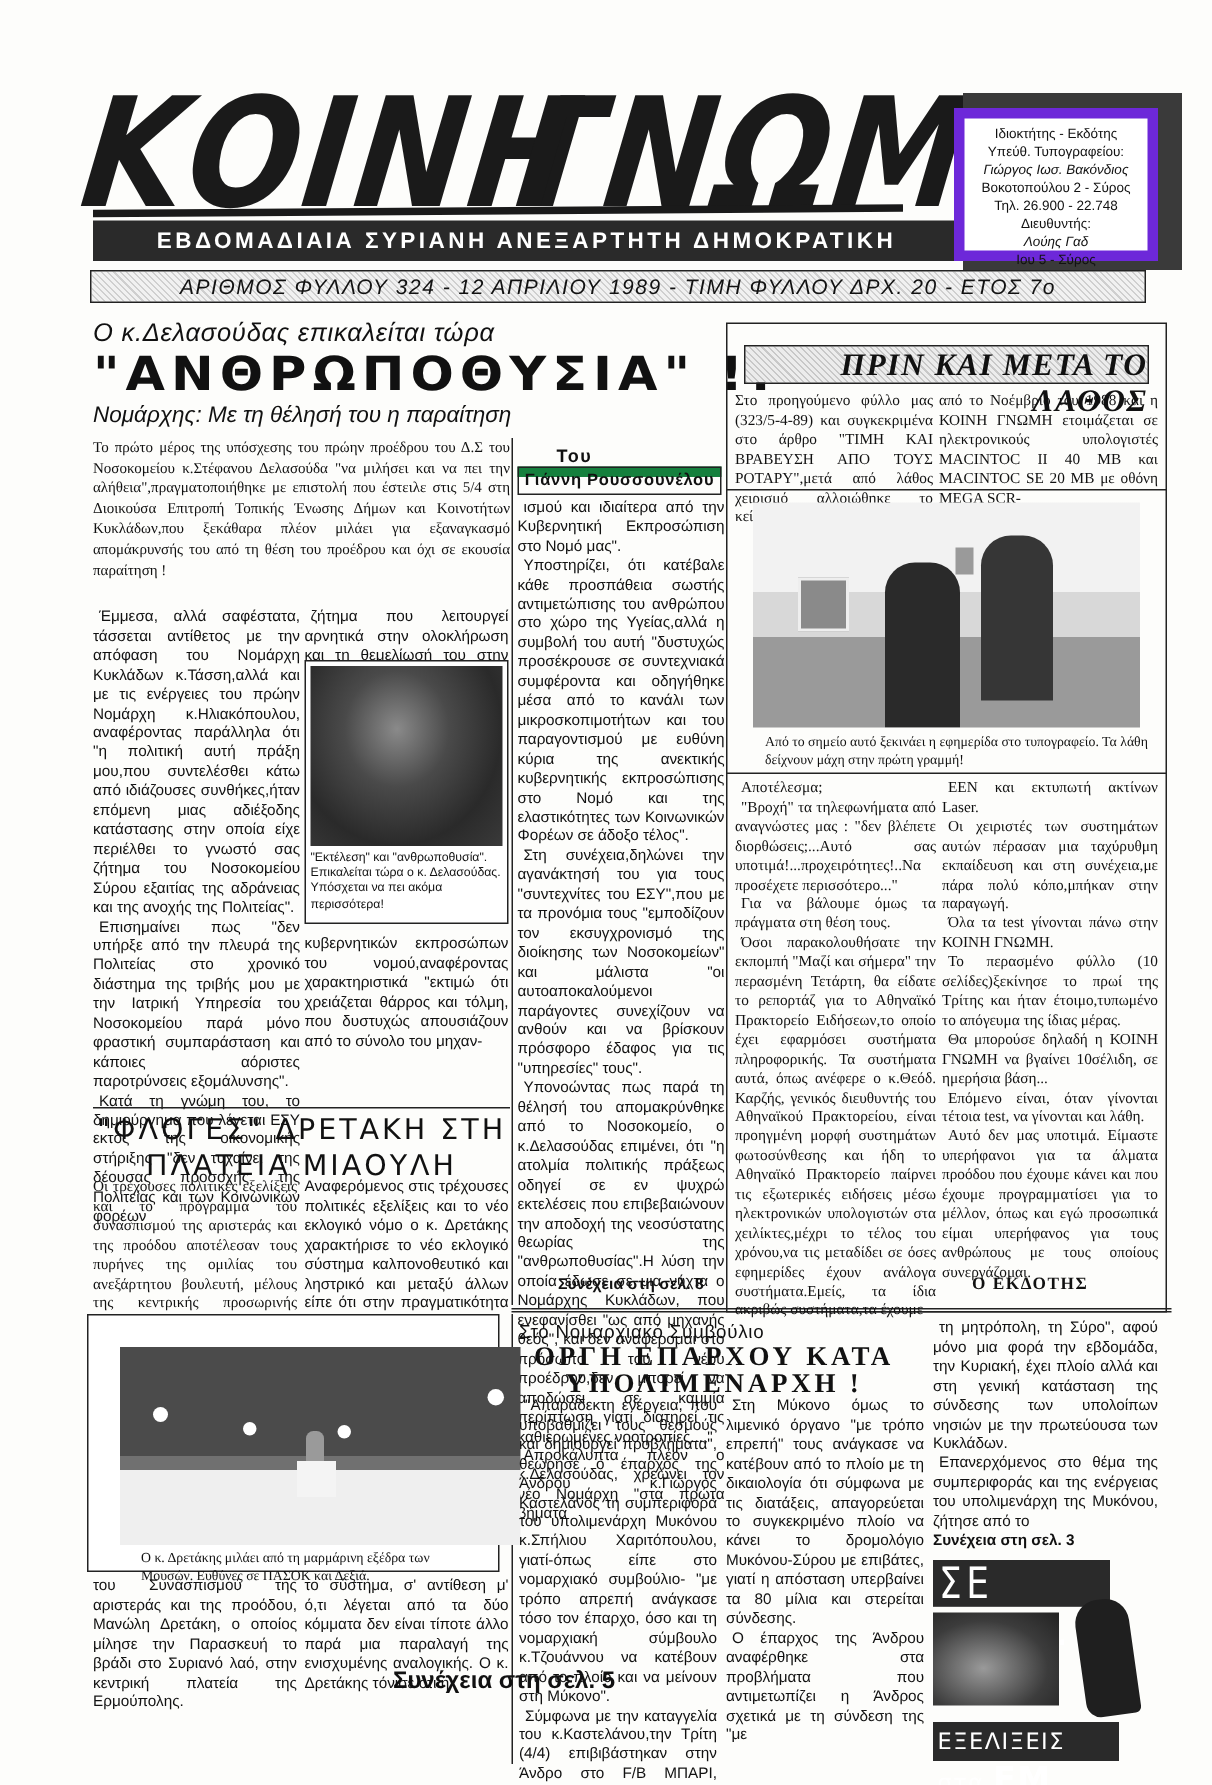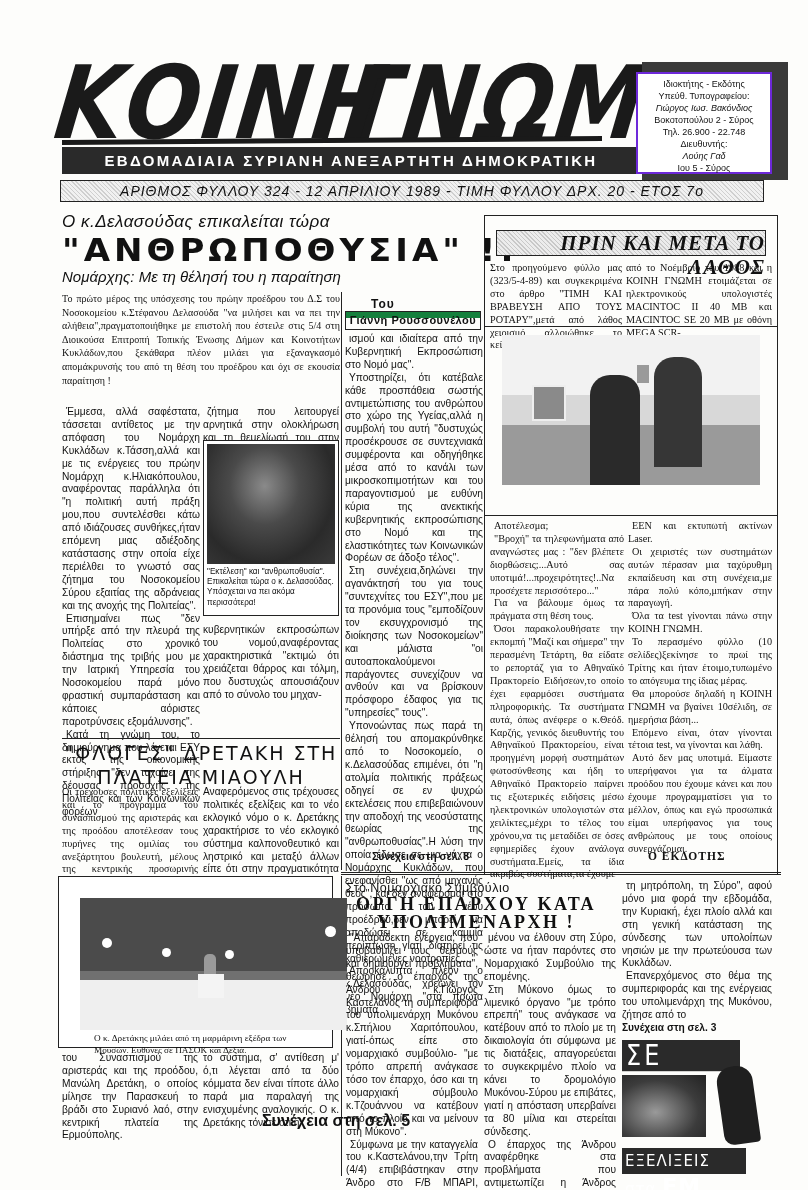--- a/index.html
+++ b/index.html
@@ -6,21 +6,21 @@
   html, body { width: 808px; height: 1190px; background: #fdfdfb; overflow: hidden; }
   body { position: relative; font-family: "Liberation Sans", "DejaVu Sans", sans-serif; color: #111; }
   .abs { position: absolute; }
 
   
   .mast-title { left: 62px; top: 56px; width: 352px; height: 82px; font-family: "DejaVu Sans", sans-serif; font-weight: bold; font-style: italic; font-size: 88px; letter-spacing: 2px; line-height: 82px; transform: scaleY(1.15) skewX(-8deg); transform-origin: left top; color: #1a1a1a; white-space: nowrap; }
   .mast-title2 { left: 352px; }
   .mast-rule { left: 62px; top: 138px; width: 540px; height: 5px; background: #1a1a1a; transform: rotate(-0.4deg); }
   .mast-sub { left: 62px; top: 147px; width: 578px; height: 27px; background: #2a2a2a; color: #fff; font-weight: bold; font-size: 15px; letter-spacing: 2.3px; text-align: center; line-height: 27px; }
   .pub-box-shadow { left: 642px; top: 62px; width: 146px; height: 118px; background: #3a3a3a; }
-  .pub-box { left: 636px; top: 72px; width: 136px; height: 102px; background: #fff; border: 2px solid #6d28d9; font-size: 9px; text-align: center; line-height: 12px; padding-top: 4px; }
+  .pub-box { left: 636px; top: 72px; width: 136px; height: 102px; background: #fff; border: 7px solid #6d28d9; font-size: 9px; text-align: center; line-height: 12px; padding-top: 4px; }
   .pub-box .it { font-style: italic; }
   .issue-bar { left: 60px; top: 180px; width: 704px; height: 22px; border: 1px solid #222; background: repeating-linear-gradient(45deg, #cfcfcf 0 1px, #f1f1f1 1px 3px); font-style: italic; font-size: 14px; letter-spacing: 1px; line-height: 20px; text-align: center; }
 
   
   .a1-kicker { left: 62px; top: 212px; font-style: italic; font-size: 17px; letter-spacing: 0.5px; }
   .a1-headline { left: 62px; top: 230px; font-family: "DejaVu Sans", sans-serif; font-weight: bold; font-size: 34px; letter-spacing: 4px; transform: scaleY(0.92); }
   .a1-subhead { left: 62px; top: 268px; font-style: italic; font-size: 15px; }
   .a1-byline-label { left: 345px; top: 297px; font-weight: bold; font-size: 12px; letter-spacing: 1px; width: 136px; border-bottom: 7px solid #15803d; padding-left: 26px; }
   .a1-byline { left: 345px; top: 311px; width: 136px; height: 19px; border: 1px solid #222; font-weight: bold; font-size: 11px; letter-spacing: 0.5px; text-align: center; line-height: 17px; }
   .a1-lead { left: 62px; top: 292px; width: 278px; font-family: "Liberation Serif", serif; font-size: 10px; line-height: 13.6px; text-align: justify; }
@@ -157,20 +157,21 @@
 <div class="abs a3-title">ΠΡΙΝ ΚΑΙ ΜΕΤΑ ΤΟ ΛΑΘΟΣ</div>
 <div class="abs col serif a3-lead1">Στο προηγούμενο φύλλο μας (323/5-4-89) και συγκεκριμένα στο άρθρο "ΤΙΜΗ ΚΑΙ ΒΡΑΒΕΥΣΗ ΑΠΟ ΤΟΥΣ ΡΟΤΑΡΥ",μετά από λάθος χειρισμό αλλοιώθηκε το κείμενο.</div>
 <div class="abs col serif a3-lead2">από το Νοέμβριο του 1988 και η ΚΟΙΝΗ ΓΝΩΜΗ ετοιμάζεται σε ηλεκτρονικούς υπολογιστές MACINTOC II 40 MB και MACINTOC SE 20 MB με οθόνη MEGA SCR-</div>
 <div class="abs a3-photo">
   <div class="img">
     <div style="position:absolute;left:30px;top:50px;width:34px;height:36px;background:#8a8a8a;border:2px solid #eee;"></div>
     <div style="position:absolute;left:135px;top:30px;width:12px;height:18px;background:#9a9a9a;"></div>
     <div style="position:absolute;left:88px;top:40px;width:50px;height:110px;background:#2a2a2a;border-radius:20px 20px 0 0;"></div>
     <div style="position:absolute;left:152px;top:22px;width:48px;height:110px;background:#363636;border-radius:20px 20px 0 0;"></div>
   </div>
+  <div class="cap">Από το σημείο αυτό ξεκινάει η εφημερίδα στο τυπογραφείο. Τα λάθη δείχνουν μάχη στην πρώτη γραμμή!</div>
 </div>
 <div class="abs col serif a3-col1">
   <p>Αποτέλεσμα;</p>
   <p>"Βροχή" τα τηλεφωνήματα από αναγνώστες μας : "δεν βλέπετε διορθώσεις;...Αυτό σας υποτιμά!...προχειρότητες!..Να προσέχετε περισσότερο..."</p>
   <p>Για να βάλουμε όμως τα πράγματα στη θέση τους.</p>
   <p>Όσοι παρακολουθήσατε την εκπομπή "Μαζί και σήμερα" την περασμένη Τετάρτη, θα είδατε το ρεπορτάζ για το Αθηναϊκό Πρακτορείο Ειδήσεων,το οποίο έχει εφαρμόσει συστήματα πληροφορικής. Τα συστήματα αυτά, όπως ανέφερε ο κ.Θεόδ. Καρζής, γενικός διευθυντής του Αθηναϊκού Πρακτορείου, είναι προηγμένη μορφή συστημάτων φωτοσύνθεσης και ήδη το Αθηναϊκό Πρακτορείο παίρνει τις εξωτερικές ειδήσεις μέσω ηλεκτρονικών υπολογιστών στα χειλίκτες,μέχρι το τέλος του χρόνου,να τις μεταδίδει σε όσες εφημερίδες έχουν ανάλογα συστήματα.Εμείς, τα ίδια ακριβώς συστήματα,τα έχουμε</p>
 </div>
 <div class="abs col serif a3-col2">
   <p>EEN και εκτυπωτή ακτίνων Laser.</p>
   <p>Οι χειριστές των συστημάτων αυτών πέρασαν μια ταχύρυθμη εκπαίδευση και στη συνέχεια,με πάρα πολύ κόπο,μπήκαν στην παραγωγή.</p>
@@ -185,21 +186,20 @@
 <div class="abs a4-kicker">Στο Νομαρχιακό Συμβούλιο</div>
 <div class="abs a4-head">
   <div>ΟΡΓΗ ΕΠΑΡΧΟΥ ΚΑΤΑ</div>
   <div>ΥΠΟΛΙΜΕΝΑΡΧΗ !</div>
 </div>
 <div class="abs col a4-col1">
   <p>"Απαράδεκτη ενέργεια, που υποβαθμίζει τους θεσμούς και δημιουργεί προβλήματα", θεώρησε ο έπαρχος της Άνδρου κ.Γιώργος Καστελάνος τη συμπεριφορά του υπολιμενάρχη Μυκόνου κ.Σπήλιου Χαριτόπουλου, γιατί-όπως είπε στο νομαρχιακό συμβούλιο- "με τρόπο απρεπή ανάγκασε τόσο τον έπαρχο, όσο και τη νομαρχιακή σύμβουλο κ.Τζουάννου να κατέβουν από το πλοίο και να μείνουν στη Μύκονο".</p>
   <p>Σύμφωνα με την καταγγελία του κ.Καστελάνου,την Τρίτη (4/4) επιβιβάστηκαν στην Άνδρο στο F/B ΜΠΑΡΙ, προκει-</p>
 </div>
 <div class="abs col a4-col2">
-  <p>μένου να έλθουν στη Σύρο, ώστε να ήταν παρόντες στο Νομαρχιακό Συμβούλιο της επομένης.</p>
   <p>Στη Μύκονο όμως το λιμενικό όργανο "με τρόπο επρεπή" τους ανάγκασε να κατέβουν από το πλοίο με τη δικαιολογία ότι σύμφωνα με τις διατάξεις, απαγορεύεται το συγκεκριμένο πλοίο να κάνει το δρομολόγιο Μυκόνου-Σύρου με επιβάτες, γιατί η απόσταση υπερβαίνει τα 80 μίλια και στερείται σύνδεσης.</p>
   <p>Ο έπαρχος της Άνδρου αναφέρθηκε στα προβλήματα που αντιμετωπίζει η Άνδρος σχετικά με τη σύνδεση της "με</p>
 </div>
 <div class="abs col a4-col3">
   <p>τη μητρόπολη, τη Σύρο", αφού μόνο μια φορά την εβδομάδα, την Κυριακή, έχει πλοίο αλλά και στη γενική κατάσταση της σύνδεσης των υπολοίπων νησιών με την πρωτεύουσα των Κυκλάδων.</p>
   <p>Επανερχόμενος στο θέμα της συμπεριφοράς και της ενέργειας του υπολιμενάρχη της Μυκόνου, ζήτησε από το</p>
 </div>
 <div class="abs a4-cont">Συνέχεια στη σελ. 3</div>
 
 <div class="abs ad">

